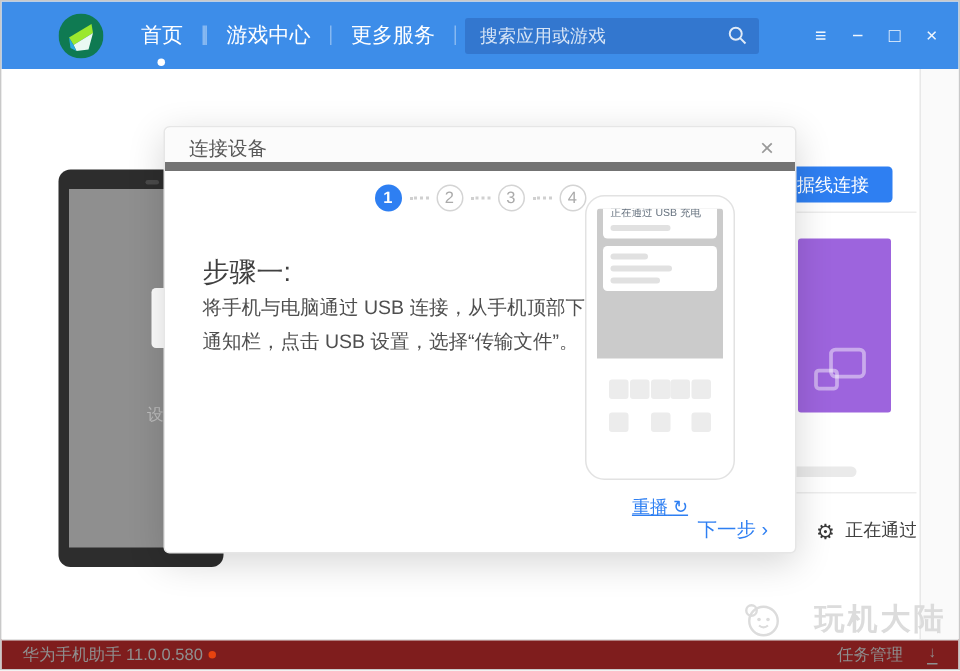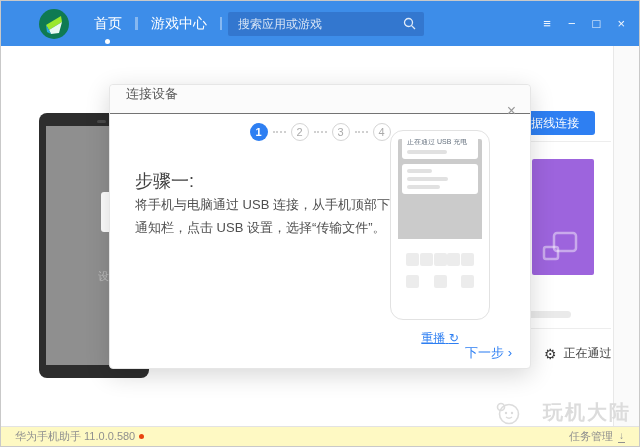--- a/index.html
+++ b/index.html
@@ -41,21 +41,21 @@
   .sys-repair { position:absolute; left:543px; top:344px; display:flex; align-items:center; gap:7px; z-index:2; }
   .sys-repair .gear { font-size:14px; color:#3a3a3a; line-height:1; }
   .sys-repair .lbl { font-size:12px; color:#404040; }
 
   
   .watermark { position:absolute; right:8px; top:398px; display:flex; align-items:center; gap:22px; z-index:2; }
   .watermark .wm-text { font-size:20px; font-weight:bold; color:#dcdcdc; letter-spacing:2px; }
 
   
   .dialog { position:absolute; left:108px; top:83px; width:422px; height:285px; background:#fff; border:1px solid #e6e6e6; border-radius:4px; box-shadow:0 6px 24px rgba(0,0,0,.16); z-index:10; }
-  .dlg-titlebar { height:29px; background:#fbfbfb; border-bottom:1px solid #737373; display:flex; align-items:flex-start; padding:0 14px 0 16px; border-radius:4px 4px 0 0;flex-direction:column; }
+  .dlg-titlebar { height:29px; background:#fbfbfb; border-bottom:6px solid #737373; display:flex; align-items:flex-end; padding:0 14px 0 16px; border-radius:4px 4px 0 0; }
   .dlg-title { font-size:13px; color:#595959; }
   .dlg-close { margin-left:auto; color:#999; font-size:16px; line-height:1; cursor:default; }
   .steps { position:absolute; left:0; right:0; top:38px; display:flex; justify-content:center; align-items:center; gap:5px; }
   .step-circle { width:18px; height:18px; border-radius:50%; font-size:11px; text-align:center; line-height:18px; }
   .step-circle.active { background:#2e7ff2; color:#fff; font-weight:bold; }
   .step-circle.idle { border:1px solid #d4d4d4; color:#aaa; background:#fff; line-height:16px; }
   .step-dots { width:13px; border-top:2px dotted #d0d0d0; }
   .step-heading { position:absolute; left:25px; top:84px; font-size:18px; color:#404040; }
   .step-body { position:absolute; left:25px; top:108px; width:296px; font-size:13px; color:#4f4f4f; line-height:23px; }
 
@@ -71,24 +71,24 @@
   .card2 { margin-top:5px; padding:5px; }
   .card2 .bar + .bar { margin-top:4px; }
   .w38 { width:38%; } .w62 { width:62%; } .w50 { width:50%; }
   .app-grid { display:flex; flex-wrap:wrap; justify-content:space-between; padding:14px 8px 0; row-gap:9px; }
   .app-sq { width:13px; height:13px; background:#ececec; border-radius:2px; }
 
   .replay { position:absolute; left:280px; top:245px; width:100px; text-align:center; color:#2e7ff2; font-size:12px; cursor:default;text-decoration:underline; }
   .next-btn { position:absolute; right:18px; top:259px; color:#2e7ff2; font-size:13px; cursor:default; }
 
   
-  .statusbar { position:absolute; left:0; right:0; bottom:0; height:20px; background:#fef9c3; border-top:1px solid #e3e3e3; display:flex; align-items:center; padding:0 14px; font-size:11px; color:#8f8f8f; z-index:3; }
+  .statusbar { position:absolute; left:0; right:0; bottom:0; height:20px; background:#7f1d1d; border-top:1px solid #e3e3e3; display:flex; align-items:center; padding:0 14px; font-size:11px; color:#8f8f8f; z-index:3; }
   .status-dot { width:5px; height:5px; border-radius:50%; background:#e8430f; margin-left:4px; }
   .status-spacer { flex:1; }
-  .task-mgr { display:flex; align-items:center; gap:5px; }
+  .task-mgr { display:flex; align-items:center; gap:16px; }
   .dl-icon { border-bottom:1px solid #8f8f8f; line-height:1; font-size:10px; padding:0 1px 1px; }
 </style>
 </head>
 <body>
 
 <div class="window">
 
   <div class="topbar">
     <svg class="logo" viewBox="0 0 30 30">
       <circle cx="15" cy="15" r="15" fill="#0f7a52"></circle>
@@ -99,20 +99,21 @@
     <div class="nav">
       <div class="nav-item">
         <span>首页</span>
         <span class="active-dot"></span>
       </div>
       <div class="sep"></div>
       <div class="sep"></div>
       <div class="sep"></div>
       <div class="nav-item">游戏中心</div>
       <div class="sep"></div>
+      <div class="nav-item">更多服务</div>
       <div class="sep"></div>
     </div>
     <div class="search">
       <input type="text" placeholder="搜索应用或游戏" style="">
       <svg width="13" height="13" viewBox="0 0 13 13">
         <circle cx="5.5" cy="5.5" r="4" fill="none" stroke="rgba(255,255,255,.85)" stroke-width="1.3"></circle>
         <line x1="8.6" y1="8.6" x2="12" y2="12" stroke="rgba(255,255,255,.85)" stroke-width="1.3"></line>
       </svg>
     </div>
     <div class="win-controls">

